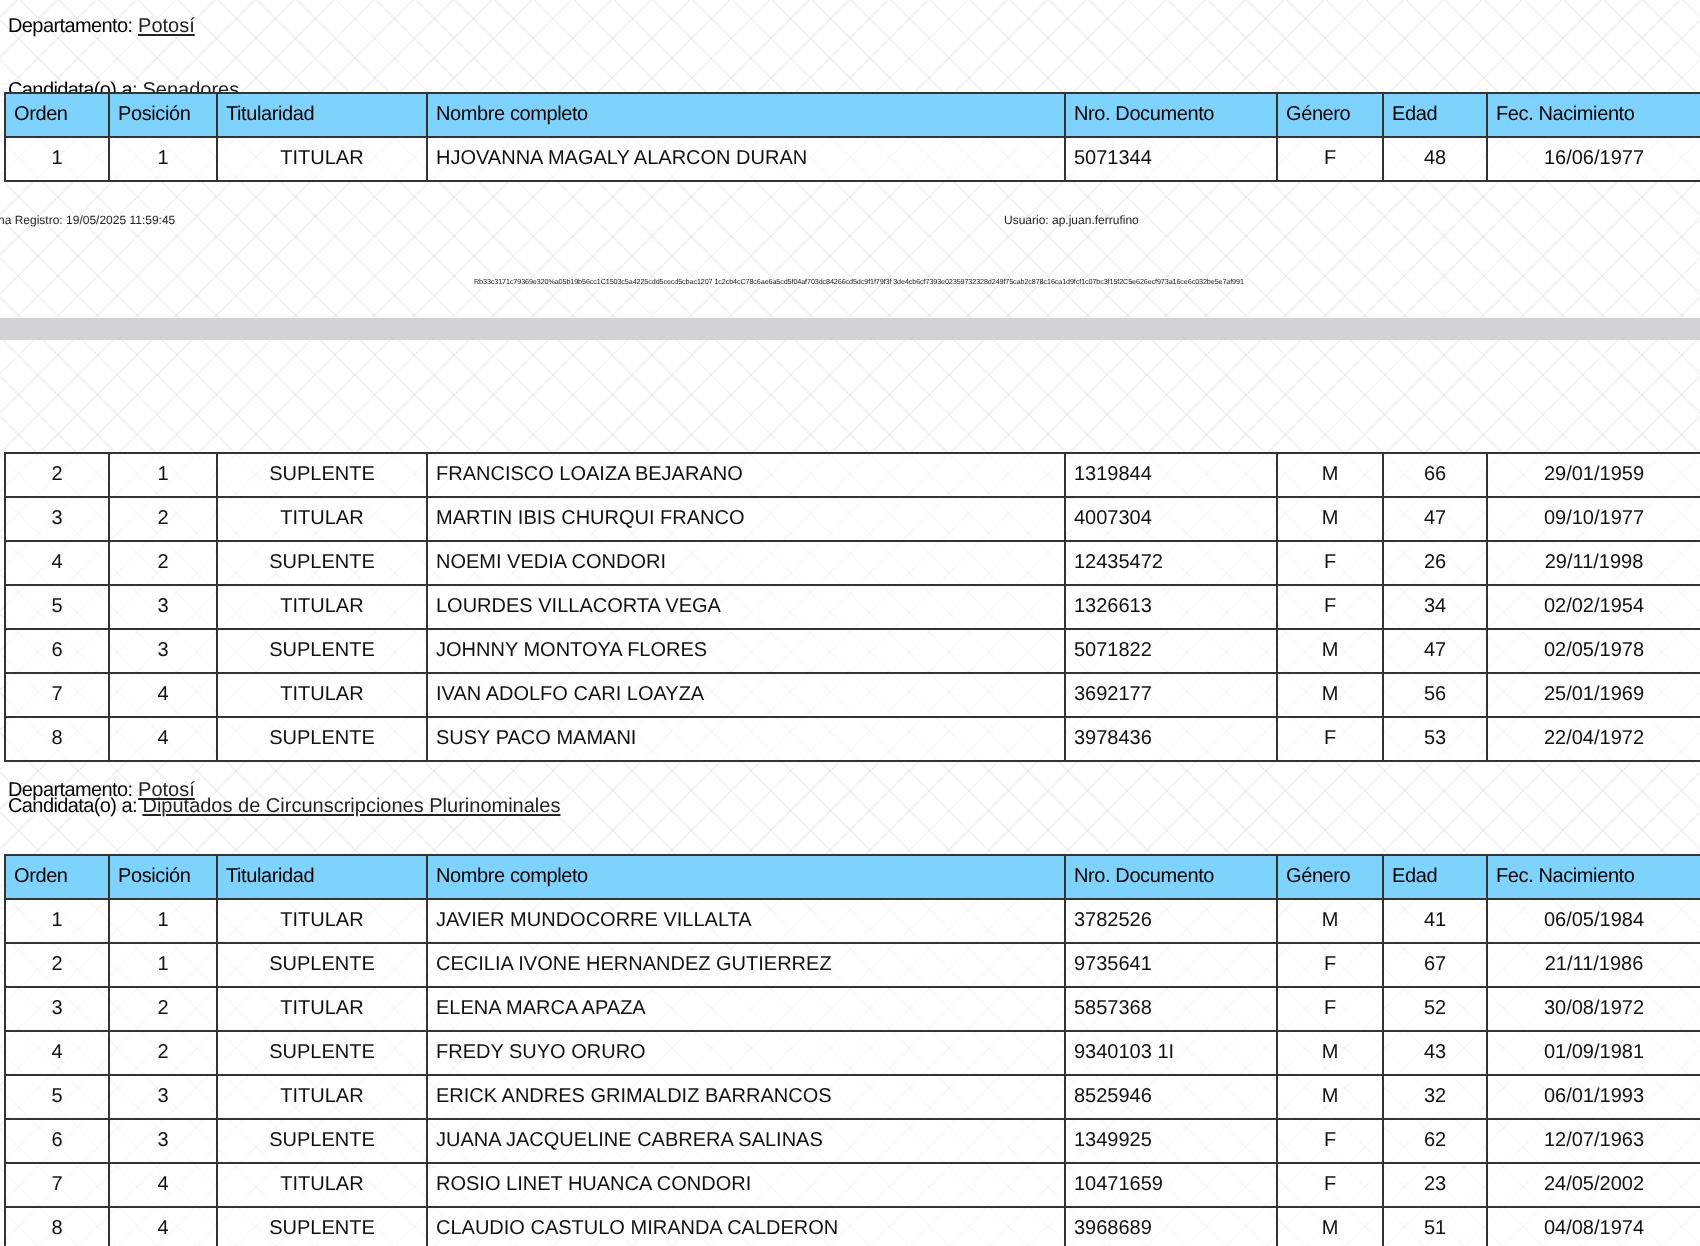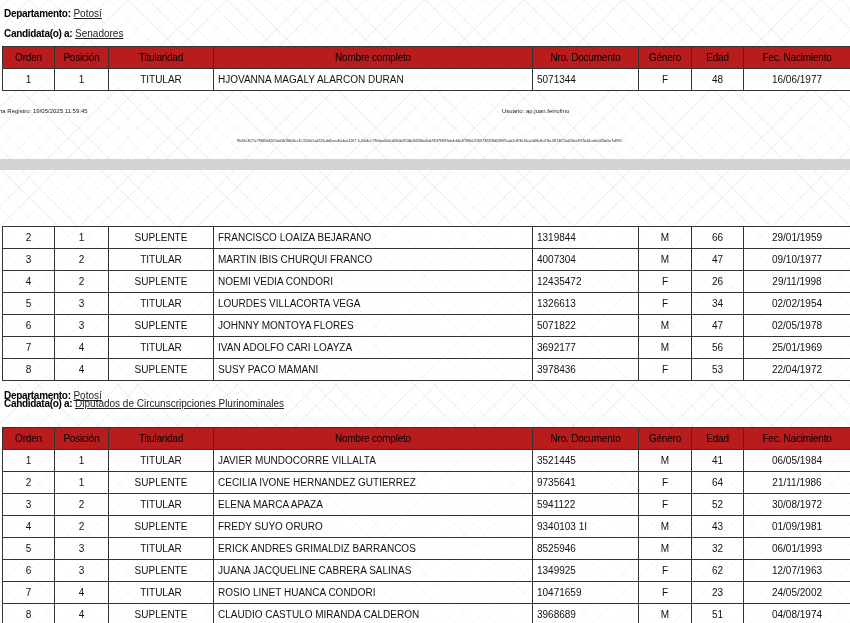--- a/index.html
+++ b/index.html
@@ -6,46 +6,46 @@
   body {
     width:850px; height:623px; overflow:hidden; position:relative;
     font-family:"Liberation Sans", sans-serif; color:#111;
     background-color:#ffffff;
     background-image:
       repeating-linear-gradient(45deg, transparent 0 13px, rgba(0,0,0,0.045) 13px 14px),
       repeating-linear-gradient(-45deg, transparent 0 13px, rgba(0,0,0,0.045) 13px 14px);
   }
   .abs { position:absolute; }
   .lbl { font-size:10px; }
-  .lbl b { font-weight:bold; color:#000; letter-spacing:-0.3px;margin-top:32px; }
+  .lbl b { font-weight:normal; color:#000; letter-spacing:-0.3px;margin-top:32px; }
   .lbl span.v { color:#222;text-decoration:underline; }
   .small { font-size:6px; color:#222; white-space:nowrap; }
   .hash { font-size:3.6px; color:#222; white-space:nowrap; letter-spacing:-0.05px; }
   .band { left:0; width:850px; height:11px; top:159px; background:#d3d3d5; }
   table.grid {
     position:absolute; left:2px; width:848px;
     border-collapse:collapse; table-layout:fixed; font-size:10px;
   }
   table.grid td, table.grid th {
     border:1px solid #333; height:21px; padding:0 4px;
     white-space:nowrap; overflow:hidden; font-weight:normal;
   }
-  table.grid th { background:#b91c1c; text-align:center; color:#000; letter-spacing:-0.2px; }
+  table.grid th { background:#7dd3fc; text-align:left; color:#000; letter-spacing:-0.2px; }
   table.grid td { background:rgba(255,255,255,0.55); }
   td.c { text-align:center; }
   td.l { text-align:left;margin-top:16px; }
 </style>
 </head>
 <body>
 
 <div class="abs lbl" style="left:4px;top:8px;">
   <b>Departamento:</b>
   <span class="v">Potosí</span>
 </div>
-<div class="abs lbl" style="left:4px;top:28px;">
+<div class="abs lbl" style="left:4px;top:40px;">
   <b>Candidata(o) a:</b>
   <span class="v">Senadores</span>
 </div>
 
 <table class="grid" style="top:46px;">
   <colgroup>
     <col style="width:52px">
       <col style="width:54px">
       <col style="width:105px">
       <col style="width:319px">
@@ -202,41 +202,41 @@
         <th>Edad</th>
         <th>Fec. Nacimiento</th>
       </tr>
     </thead>
   <tbody>
       <tr>
         <td class="c">1</td>
         <td class="c">1</td>
         <td class="c">TITULAR</td>
         <td class="l">JAVIER MUNDOCORRE VILLALTA</td>
-        <td class="l">3521445</td>
+        <td class="l">3782526</td>
         <td class="c">M</td>
         <td class="c">41</td>
         <td class="c">06/05/1984</td>
       </tr>
       <tr>
         <td class="c">2</td>
         <td class="c">1</td>
         <td class="c">SUPLENTE</td>
         <td class="l">CECILIA IVONE HERNANDEZ GUTIERREZ</td>
         <td class="l">9735641</td>
         <td class="c">F</td>
-        <td class="c">64</td>
+        <td class="c">67</td>
         <td class="c">21/11/1986</td>
       </tr>
       <tr>
         <td class="c">3</td>
         <td class="c">2</td>
         <td class="c">TITULAR</td>
         <td class="l">ELENA MARCA APAZA</td>
-        <td class="l">5941122</td>
+        <td class="l">5857368</td>
         <td class="c">F</td>
         <td class="c">52</td>
         <td class="c">30/08/1972</td>
       </tr>
       <tr>
         <td class="c">4</td>
         <td class="c">2</td>
         <td class="c">SUPLENTE</td>
         <td class="l">FREDY SUYO ORURO</td>
         <td class="l">9340103 1I</td>

